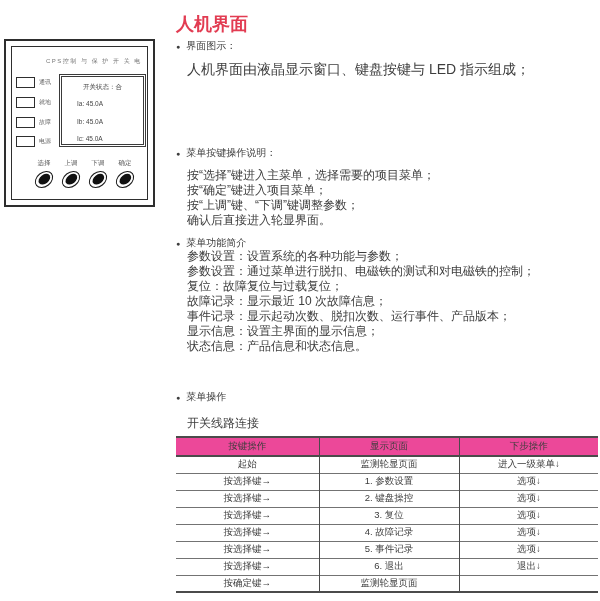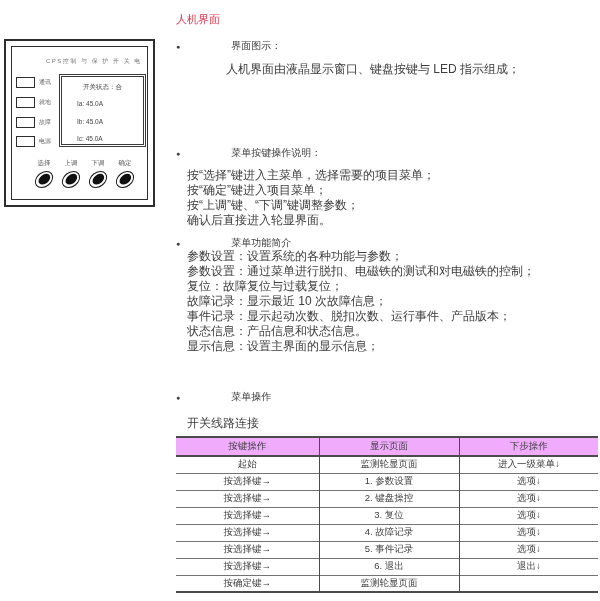--- a/index.html
+++ b/index.html
@@ -50,36 +50,36 @@
   .btn-ring {
     width:20px; height:15px; border:1.5px solid #1a1a1a; border-radius:50%;
     display:flex; align-items:center; justify-content:center;
     transform:rotate(-38deg); background:#fff;
   }
   .btn-core { width:13px; height:9px; background:#111; border-radius:50%; }
 
   
   .content { position:absolute; left:176px; top:12px; width:422px; height:589px; }
   .abs { position:absolute; left:0; }
-  h1.page-title { font-size:11px; font-weight:normal; color:#e23c52; }
-  .bullet-line { display:flex; align-items:center; font-size:10px; color:#3d3d3d;gap:45px; }
+  h1.page-title { font-size:18px; font-weight:bold; color:#e23c52; }
+  .bullet-line { display:flex; align-items:center; font-size:10px; color:#3d3d3d; }
   .dot { font-size:7px; margin-right:6px; color:#3d3d3d; }
-  .body-text { left:11px; right:12px; font-size:12px; line-height:17px; color:#3d3d3d;margin-left:39px; }
+  .body-text { left:11px; right:12px; font-size:14px; line-height:17px; color:#3d3d3d; }
   .line-list { left:11px; right:0; font-size:12px; color:#3d3d3d; }
   .line-list div { height:15px; line-height:15px; white-space:nowrap; }
 
   
   table.ops {
     position:absolute; left:0; top:424px; width:422px;
     border-collapse:collapse; table-layout:fixed;
     border-top:2px solid #4b4b4b; border-bottom:2px solid #4b4b4b;
     font-size:9.5px; color:#3d3d3d;
   }
   table.ops th {
-    background:#f0abfc; font-weight:normal; height:19px;
+    background:#ec4899; font-weight:normal; height:19px;
     border-bottom:2px solid #4b4b4b; text-align:center;
   }
   table.ops td { height:17px; text-align:center; border-top:1px solid #737373; }
   table.ops tr > *:nth-child(2) { border-left:1px solid #4b4b4b; border-right:1px solid #4b4b4b; }
 </style>
 </head>
 <body>
 
 <div class="panel">
   <div class="panel-inner">
@@ -164,22 +164,22 @@
   <div class="bullet-line abs" style="top:224px">
     <span class="dot">●</span>
     <span>菜单功能简介</span>
   </div>
   <div class="line-list abs" style="top:237px">
     <div>参数设置：设置系统的各种功能与参数；</div>
     <div>参数设置：通过菜单进行脱扣、电磁铁的测试和对电磁铁的控制；</div>
     <div>复位：故障复位与过载复位；</div>
     <div>故障记录：显示最近 10 次故障信息；</div>
     <div>事件记录：显示起动次数、脱扣次数、运行事件、产品版本；</div>
+    <div>显示信息：设置主界面的显示信息；</div>
     <div>状态信息：产品信息和状态信息。</div>
-    <div>显示信息：设置主界面的显示信息；</div>
   </div>
 
   <div class="bullet-line abs" style="top:378px">
     <span class="dot">●</span>
     <span>菜单操作</span>
   </div>
   <div class="line-list abs" style="top:404px">
     <div>开关线路连接</div>
   </div>
 

